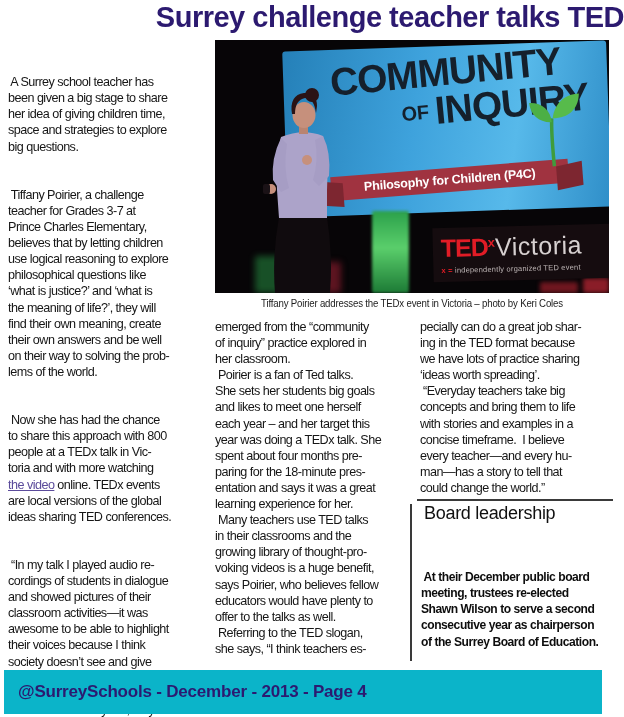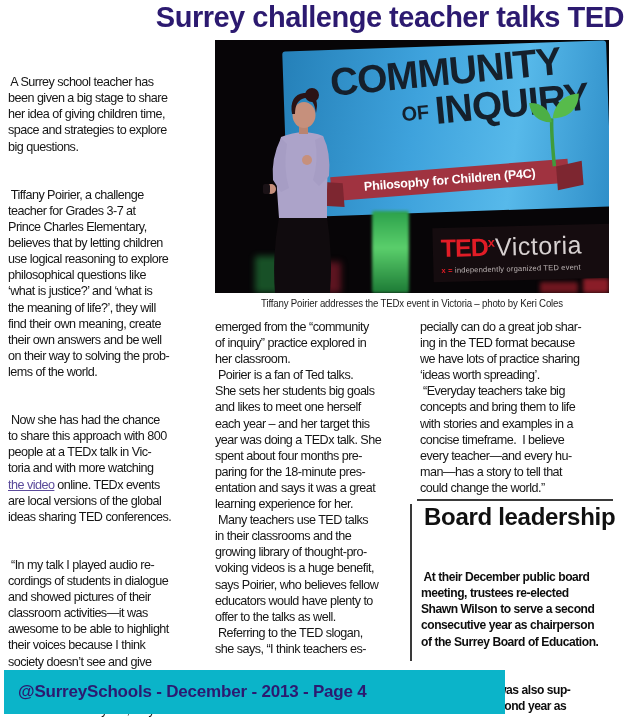--- a/index.html
+++ b/index.html
@@ -41,27 +41,27 @@
   .sign-x{color:#e11c26;font-weight:800;font-size:13px;vertical-align:9px;}
   .sign-city{color:#d6d0d0;font-size:25px;letter-spacing:0.5px;}
   .sign-l2{font-size:7.5px;color:#bdb5b5;white-space:nowrap;letter-spacing:0.2px;}
   .sign-l2 .redx{color:#e11c26;font-weight:700;}
   .caption{position:absolute;left:215px;top:297px;width:394px;text-align:center;
            font-size:10.5px;letter-spacing:-0.2px;color:#1c1c1c;
            transform:scaleX(0.92);transform-origin:50% 0;}
   
   .hrule{position:absolute;left:417px;top:499px;width:196px;height:2px;background:#3a3a3a;}
   .vrule{position:absolute;left:410px;top:504px;width:1.5px;height:157px;background:#3a3a3a;}
-  .board-heading{position:absolute;left:424px;top:503px;font-size:24px;font-weight:700;
+  .board-heading{position:absolute;left:424px;top:503px;font-size:18px;font-weight:400;
                  letter-spacing:-0.3px;color:#101010;}
   .board-body{position:absolute;left:421px;top:537px;white-space:pre;font-size:13px;
               font-weight:700;letter-spacing:-0.5px;line-height:16.1px;
               transform:scaleX(0.93);transform-origin:0 0;color:#0d0d0d;}
   
-  .footer{position:absolute;left:4px;top:670px;width:501px;height:44px;background:#0bb4c9;
+  .footer{position:absolute;left:4px;top:670px;width:598px;height:44px;background:#0bb4c9;
           display:flex;align-items:center;}
   .footer-text{margin-left:14px;font-size:17px;font-weight:600;letter-spacing:-0.2px;
                color:#2c1a70;}
 </style>
 </head>
 <body>
 
 <div class="page">
 
   <div class="title">Surrey challenge teacher talks TED</div>

